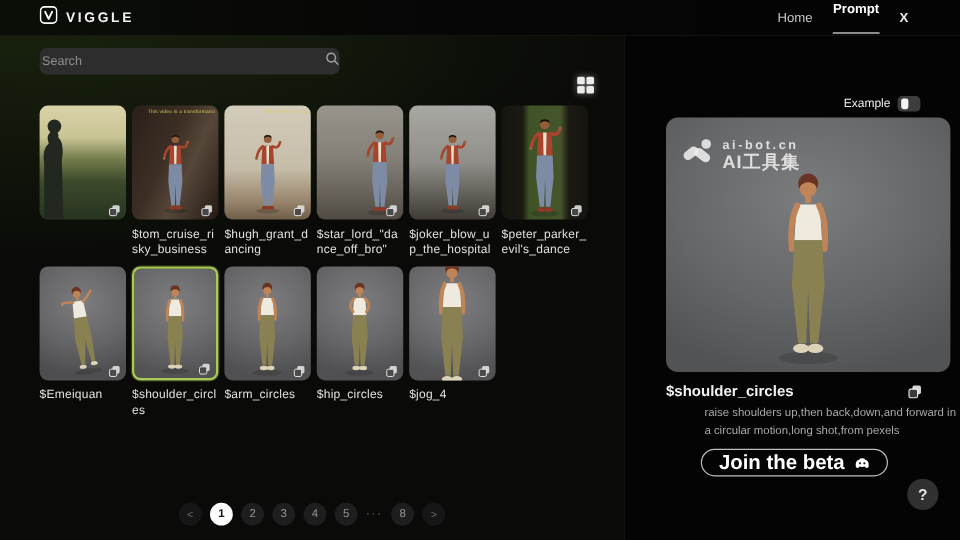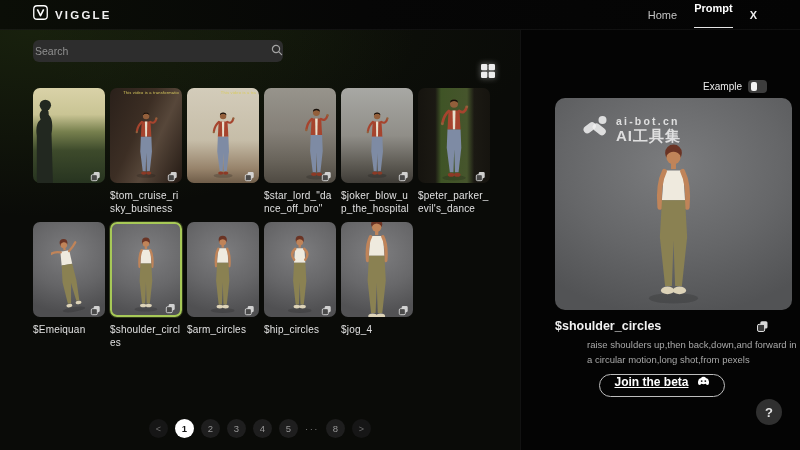--- a/index.html
+++ b/index.html
@@ -69,37 +69,37 @@
   .right-panel{position:absolute;left:520px;top:30px;width:280px;height:420px;box-sizing:border-box;
       background:#040404;border-left:1px solid rgba(255,255,255,0.06);}
   .example-row{position:absolute;top:50px;right:33px;display:flex;align-items:center;gap:6px;margin-left:37px;}
   .example-label{font-size:10px;color:#ececec;}
   .toggle{width:19px;height:13px;border-radius:4px;background:#3d3d3d;position:relative;cursor:pointer;}
   .toggle .knob{position:absolute;left:2.5px;top:2px;width:6.5px;height:9px;border-radius:2px;background:#f4f4f4;}
 
   .preview-card{position:absolute;left:34px;top:68px;width:237px;height:212px;border-radius:10px;
       overflow:hidden;
       background:radial-gradient(190px 150px at 50% 32%,#7b7c7e 0%,#656668 58%,#525355 100%);}
-  .watermark{position:absolute;left:28px;top:17px;display:flex;align-items:flex-start;gap:7px;
+  .watermark{position:absolute;left:14px;top:17px;display:flex;align-items:flex-start;gap:7px;
       color:rgba(242,242,242,0.85);}
   .wm-line1{font-size:10.5px;font-weight:bold;letter-spacing:2.2px;line-height:12px;}
   .wm-line2{font-size:15px;font-weight:bold;letter-spacing:1px;line-height:17px;}
   .preview-figure{position:absolute;left:0;right:0;bottom:3px;display:flex;justify-content:center;}
   .preview-figure svg{height:168px;}
 
   .title-row{position:absolute;left:34px;top:289px;width:214px;display:flex;
       align-items:center;justify-content:space-between;}
   .preview-title{font-size:12.5px;font-weight:bold;color:#f2f2f2;}
   .copy-btn{cursor:pointer;display:flex;}
   .preview-desc{position:absolute;left:34px;top:307px;width:214px;font-size:9.5px;
       line-height:15px;color:#a9a9a9;margin-left:32px;}
   .join-row{position:absolute;left:34px;top:344px;width:214px;display:flex;justify-content:center;}
-  .join-btn{display:flex;gap:8px;height:23px;padding:0 14px;border:1px solid #bdbdbd;
-      border-radius:13px;background:transparent;color:#fff;font-size:12px;font-weight:bold;cursor:pointer;
-      font-family:"Liberation Sans",sans-serif;text-decoration:underline;}
+  .join-btn{display:flex;align-items:center;gap:8px;height:23px;padding:0 14px;border:1px solid #bdbdbd;
+      border-radius:13px;background:transparent;color:#fff;font-size:17px;font-weight:bold;cursor:pointer;
+      font-family:"Liberation Sans",sans-serif;}
   .help-btn{position:absolute;left:235px;top:369px;width:26px;height:26px;border-radius:50%;
       background:#303030;color:#e3e3e3;display:flex;align-items:center;justify-content:center;
       font-size:13px;font-weight:bold;cursor:pointer;}
 </style>
 </head>
 <body>
 
 <div class="screen">
 
   <div class="topbar">
@@ -204,20 +204,21 @@
               </svg>
             </div>
       <span class="tcaption">This video is a tra</span>
       <span class="badge">
         <svg width="11" height="11" viewBox="0 0 12 12">
           <rect x="4" y="1.2" width="6.6" height="6.6" rx="1.4" fill="#d8d8d8"></rect>
           <rect x="1.4" y="4" width="6.6" height="6.6" rx="1.4" fill="#4a4a4a" stroke="#eeeeee" stroke-width="0.9"></rect>
         </svg>
       </span>
     </div>
+    <div class="tlabel">$hugh_grant_dancing</div>
   </div>
         <div class="cell">
     <div class="thumb" style="background: linear-gradient(rgb(151, 148, 140) 0%, rgb(133, 128, 120) 45%, rgb(106, 101, 92) 75%, rgb(79, 74, 66) 100%);">
       <div class="fig" data-variant="man-right">
               <svg viewBox="0 0 44 96">
    <ellipse cx="22" cy="91" rx="13" ry="3" fill="rgba(15,15,15,0.2)"></ellipse>
    <circle cx="22" cy="9.5" r="4.4" fill="#935f3b"></circle>
    <path d="M17.6 8.5 Q17.6 4.8 22 4.8 Q26.4 4.8 26.4 8.5 Q24.4 6.6 22 6.6 Q19.6 6.6 17.6 8.5Z" fill="#17100a"></path>
    <path d="M16 17 L28 17 L29.2 38 L14.8 38Z" fill="#a6442e"></path>
    <path d="M20.4 17 L23.6 17 L23.2 38 L20.8 38Z" fill="#e7e0cd"></path>

